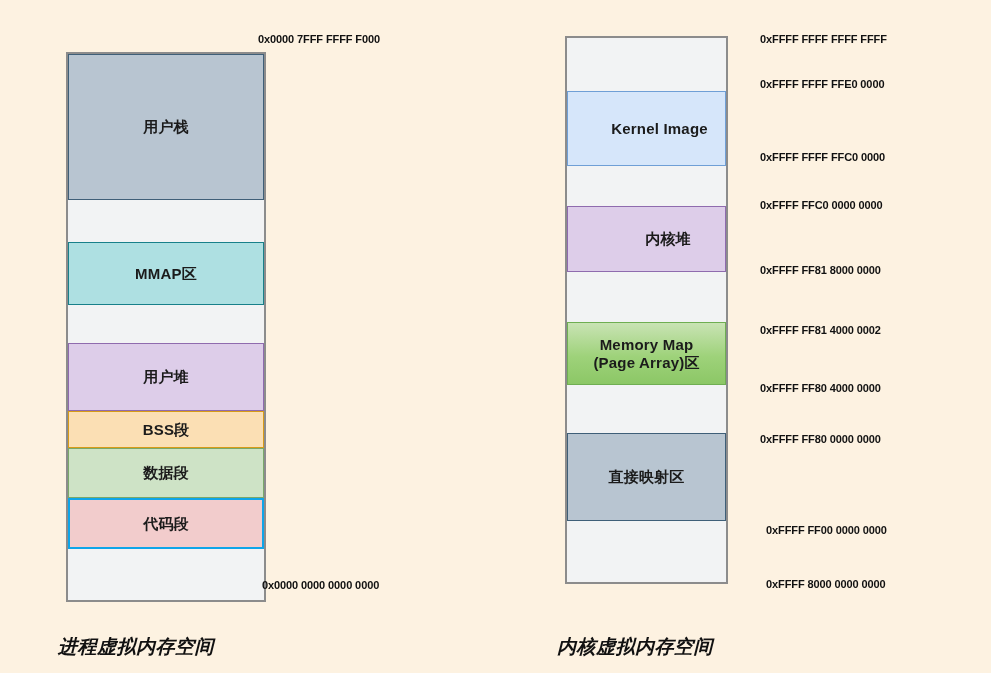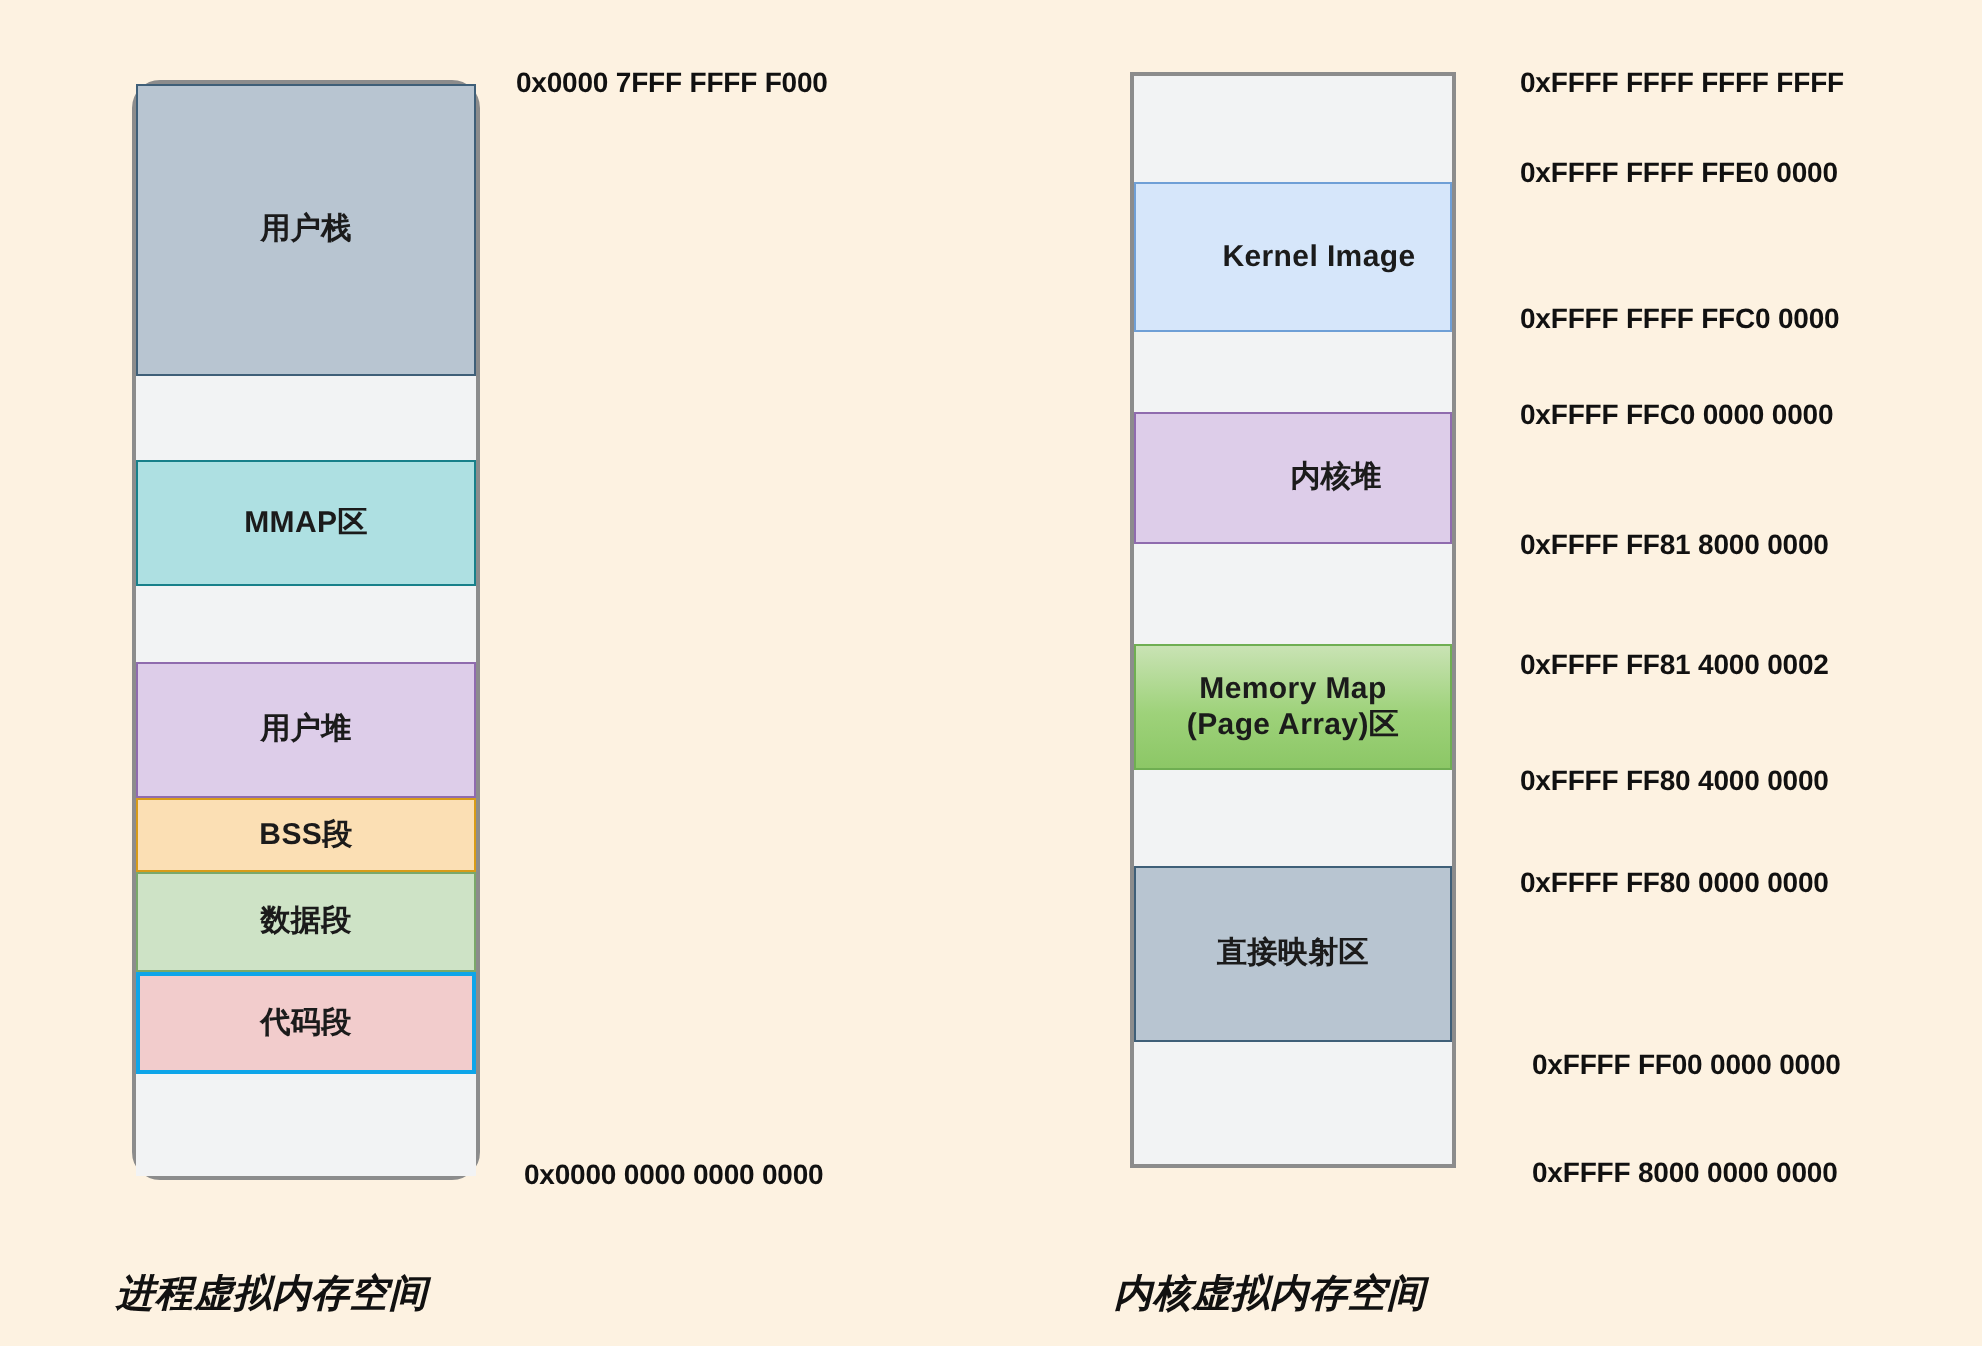--- a/index.html
+++ b/index.html
@@ -28,24 +28,23 @@
     position: absolute;
     box-sizing: border-box;
     border: 2px solid #8c8c8c;
     background: #f2f3f4;
     display: flex;
     flex-direction: column;
   }
 
   #left-frame {
     left: 66px;
-    top: 40px;
-    width: 174px;
+    top: 52px;
+    width: 200px;
     height: 550px;
-    border-radius: 14px;
   }
 
   #right-frame {
     left: 565px;
     top: 36px;
     width: 163px;
     height: 548px;
   }
 
   
@@ -112,21 +111,21 @@
   }
   .blk-directmap {
     background: #b8c5d1;
     border: 1px solid #3f5f78;
   }
 
   
   .addr {
     position: absolute;
     font-family: "Liberation Sans", sans-serif;
-    font-size: 14px;
+    font-size: 11px;
     font-weight: bold;
     color: #111111;
     white-space: nowrap;
     letter-spacing: -0.1px;
   }
 
   
   .caption {
     position: absolute;
     font-family: "Liberation Sans", sans-serif;

